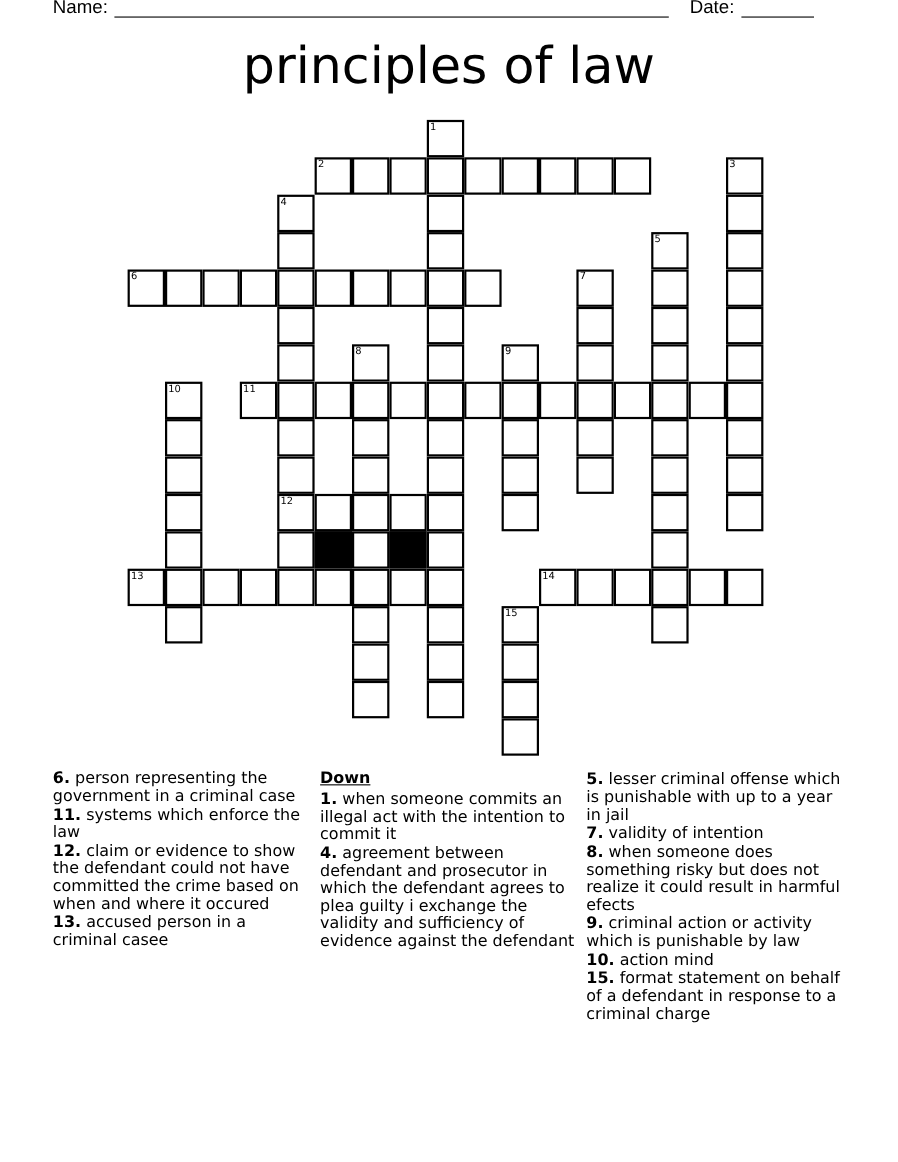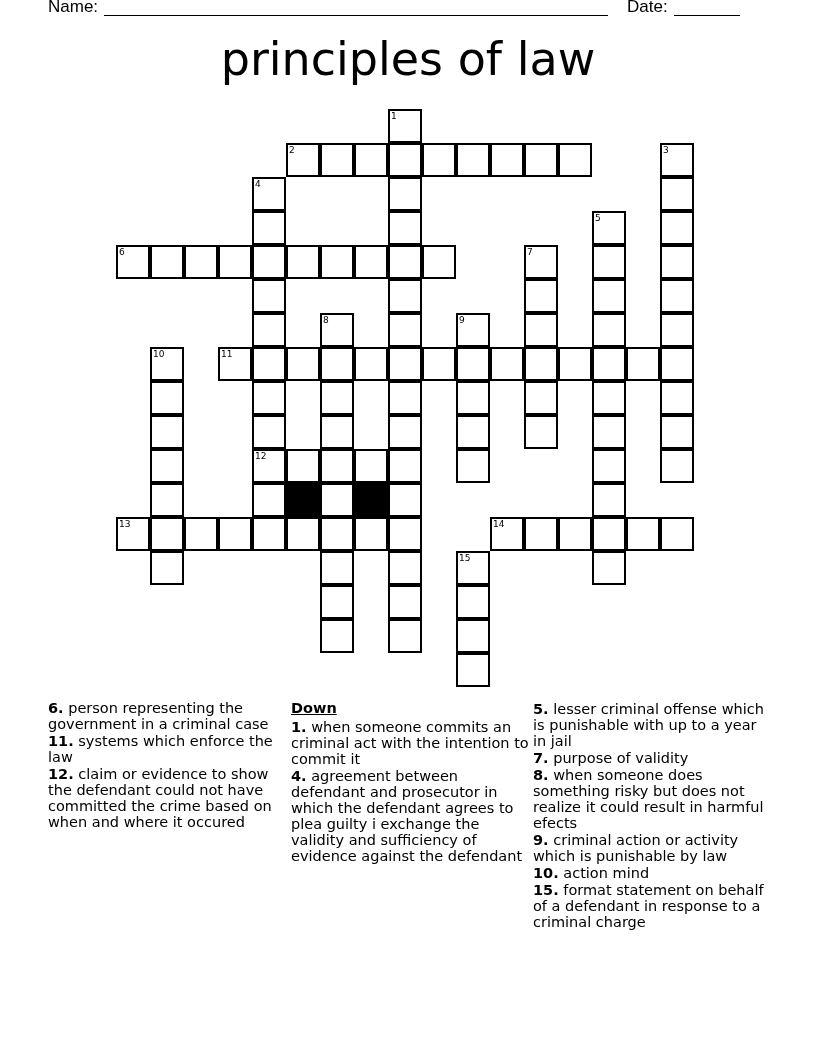--- a/index.html
+++ b/index.html
@@ -402,33 +402,34 @@
     <div class="cell" style="left: 457px; top: 654px;">
       <input maxlength="1" style="">
     </div>
   </div>
 
 <div class="clues" id="col-across">
   <div id="across-list">
       <div class="clue"><span class="n">6.</span> <span>person representing the government in a criminal case</span></div>
       <div class="clue"><span class="n">11.</span> <span>systems which enforce the law</span></div>
       <div class="clue"><span class="n">12.</span> <span>claim or evidence to show the defendant could not have committed the crime based on when and where it occured</span></div>
+      <div class="clue"><span class="n">13.</span> <span>accused person in a criminal casee</span></div>
     </div>
 </div>
 
 <div class="clues" id="col-down">
   <div class="heading">Down</div>
   <div id="down-list-1">
-      <div class="clue"><span class="n">1.</span> <span>when someone commits an criminal act with the intention to commit it</span></div>
+      <div class="clue"><span class="n">1.</span> <span>when someone commits an illegal act with the intention to commit it</span></div>
       <div class="clue"><span class="n">4.</span> <span>agreement between defendant and prosecutor in which the defendant agrees to plea guilty i exchange the validity and sufficiency of evidence against the defendant</span></div>
     </div>
 </div>
 
 <div class="clues" id="col-down2">
   <div id="down-list-2">
       <div class="clue"><span class="n">5.</span> <span>lesser criminal offense which is punishable with up to a year in jail</span></div>
-      <div class="clue"><span class="n">7.</span> <span>purpose of validity</span></div>
+      <div class="clue"><span class="n">7.</span> <span>validity of intention</span></div>
       <div class="clue"><span class="n">8.</span> <span>when someone does something risky but does not realize it could result in harmful efects</span></div>
       <div class="clue"><span class="n">9.</span> <span>criminal action or activity which is punishable by law</span></div>
       <div class="clue"><span class="n">10.</span> <span>action mind</span></div>
       <div class="clue"><span class="n">15.</span> <span>format statement on behalf of a defendant in response to a criminal charge</span></div>
     </div>
 </div>
 
 </body></html>

